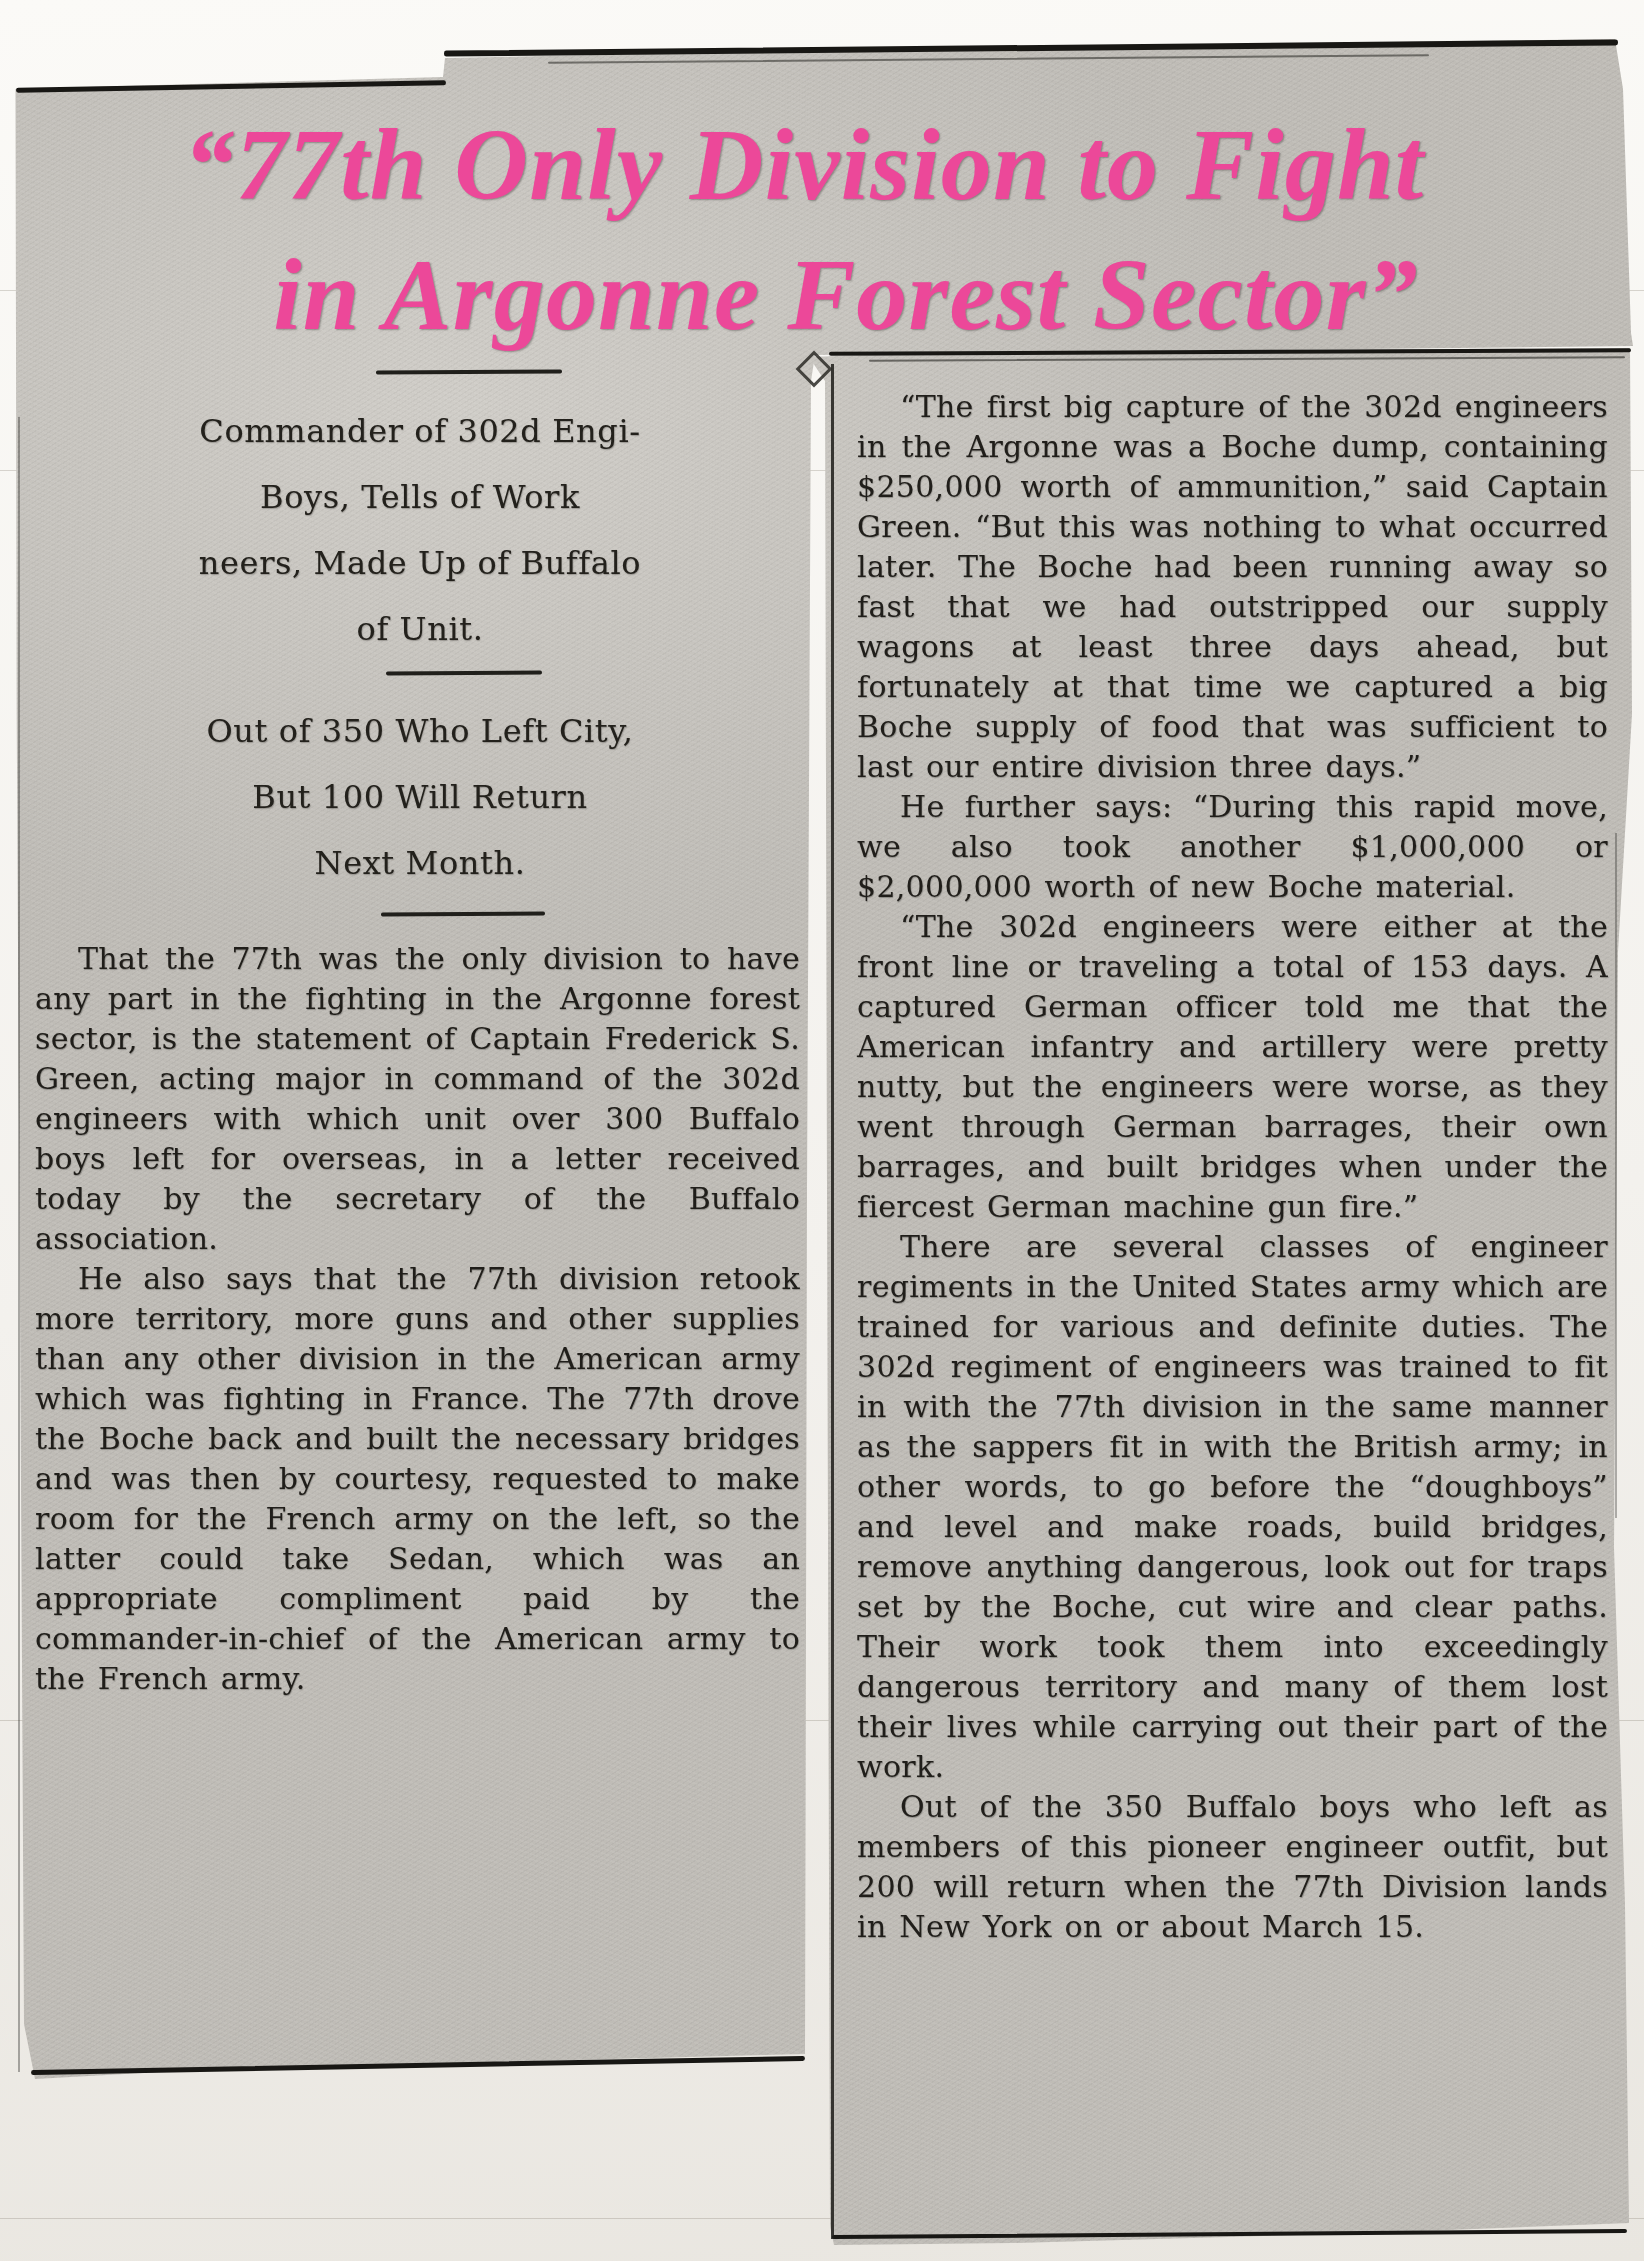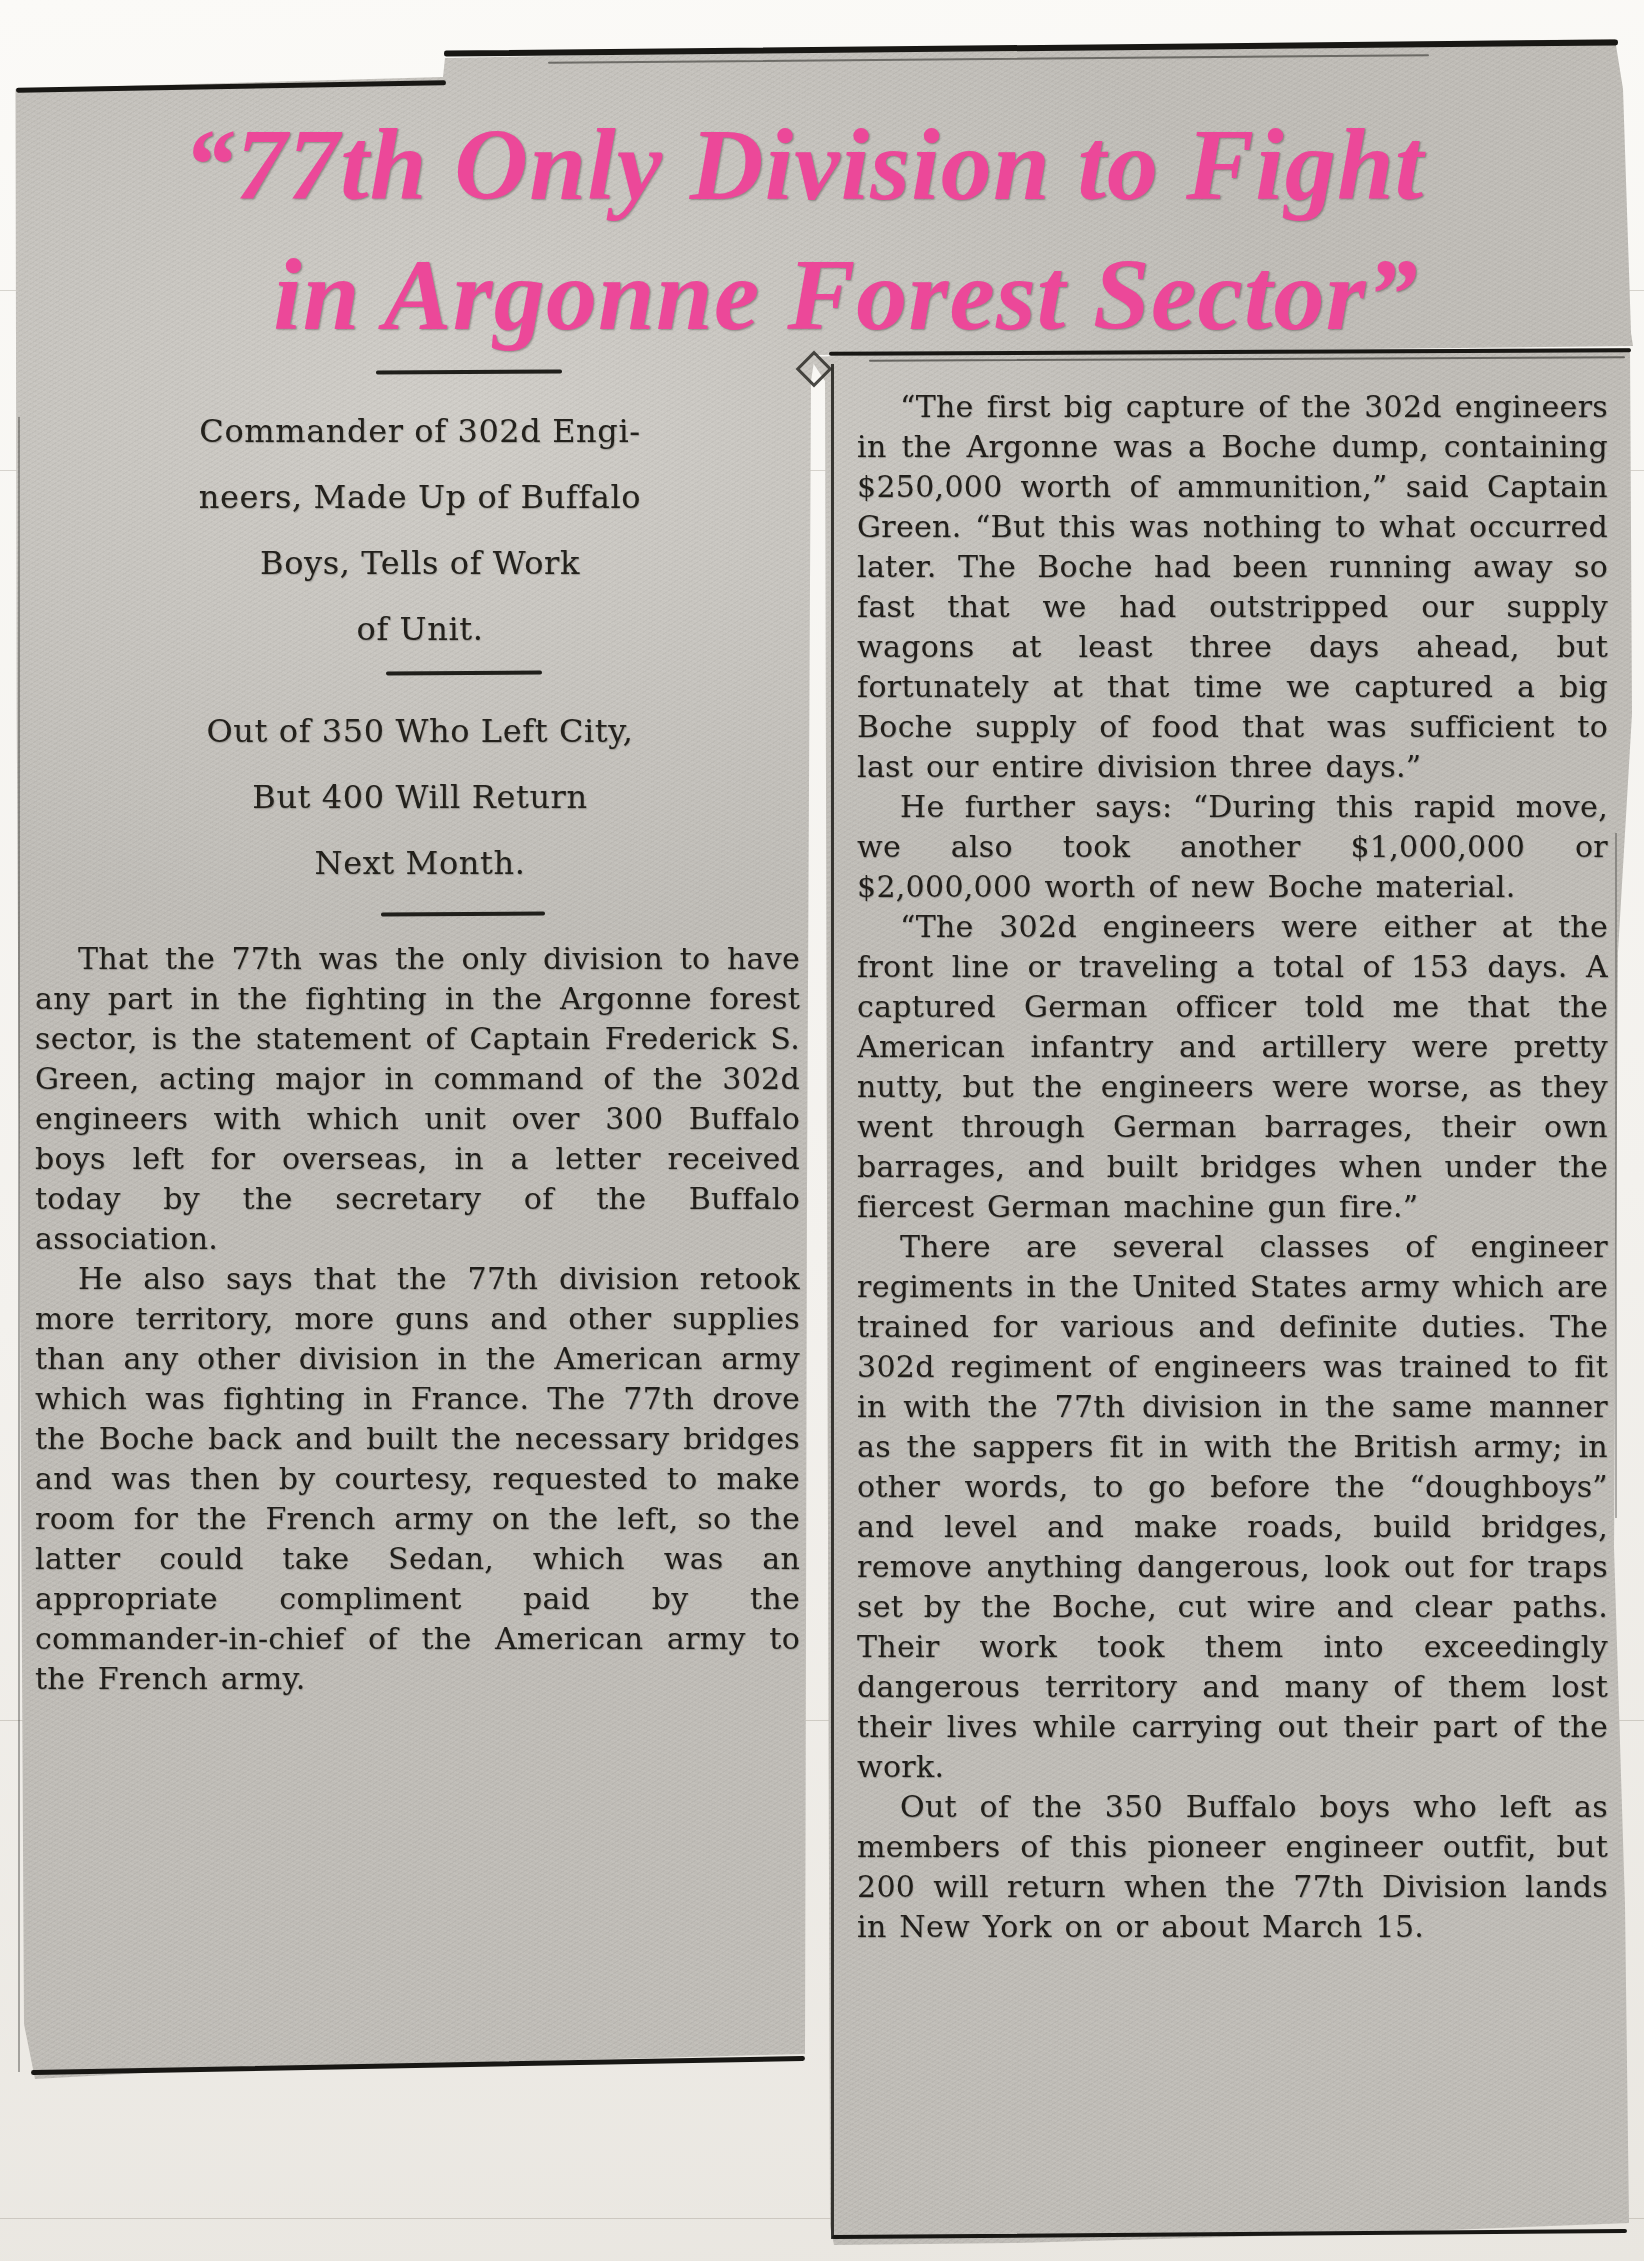--- a/index.html
+++ b/index.html
@@ -93,28 +93,28 @@
   <div class="l1">“77th Only Division to Fight</div>
   <div class="l2">in Argonne Forest Sector”</div>
 </div>
 
 <div class="divider" style="left:376px;top:370px;width:186px"></div>
 <div class="divider" style="left:386px;top:671px;width:156px"></div>
 <div class="divider" style="left:381px;top:912px;width:164px"></div>
 
 <div class="deck deck1">
   <div>Commander of 302d Engi-</div>
+  <div>Boys, Tells of Work</div>
   <div>neers, Made Up of Buffalo</div>
-  <div>Boys, Tells of Work</div>
   <div>of Unit.</div>
 </div>
 
 <div class="deck deck2">
   <div>Out of 350 Who Left City,</div>
-  <div>But 400 Will Return</div>
+  <div>But 100 Will Return</div>
   <div>Next Month.</div>
 </div>
 
 <div class="bodycol col-left">
   <p>That the 77th was the only division to have any part in the fighting in the Argonne forest sector, is the statement of Captain Frederick S. Green, acting major in command of the 302d engineers with which unit over 300 Buffalo boys left for overseas, in a letter received today by the secretary of the Buffalo association.</p>
   <p>He also says that the 77th division retook more territory, more guns and other supplies than any other division in the American army which was fighting in France. The 77th drove the Boche back and built the necessary bridges and was then by courtesy, requested to make room for the French army on the left, so the latter could take Sedan, which was an appropriate compliment paid by the commander-in-chief of the American army to the French army.</p>
 </div>
 
 <div class="bodycol col-right">
   <p>“The first big capture of the 302d engineers in the Argonne was a Boche dump, containing $250,000 worth of ammunition,” said Captain Green. “But this was nothing to what occurred later. The Boche had been running away so fast that we had outstripped our supply wagons at least three days ahead, but fortunately at that time we captured a big Boche supply of food that was sufficient to last our entire division three days.”</p>

